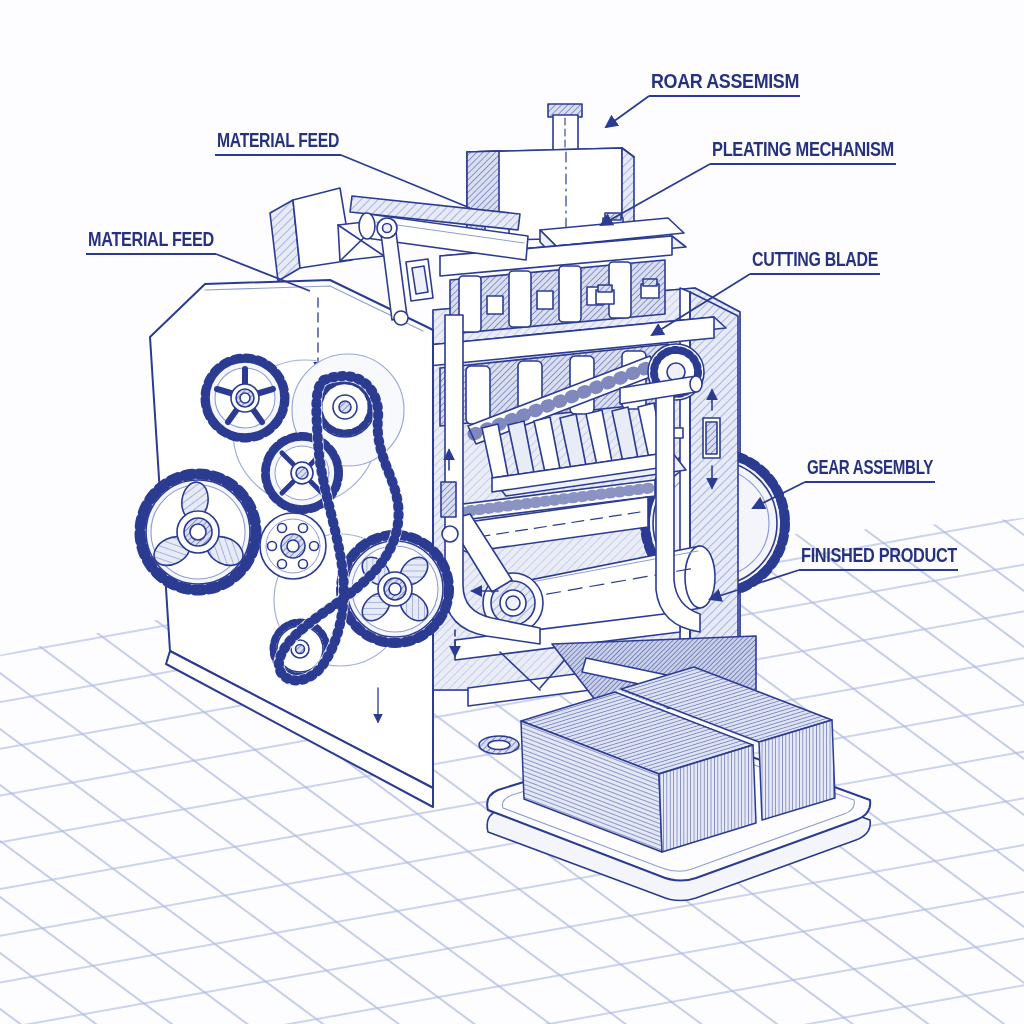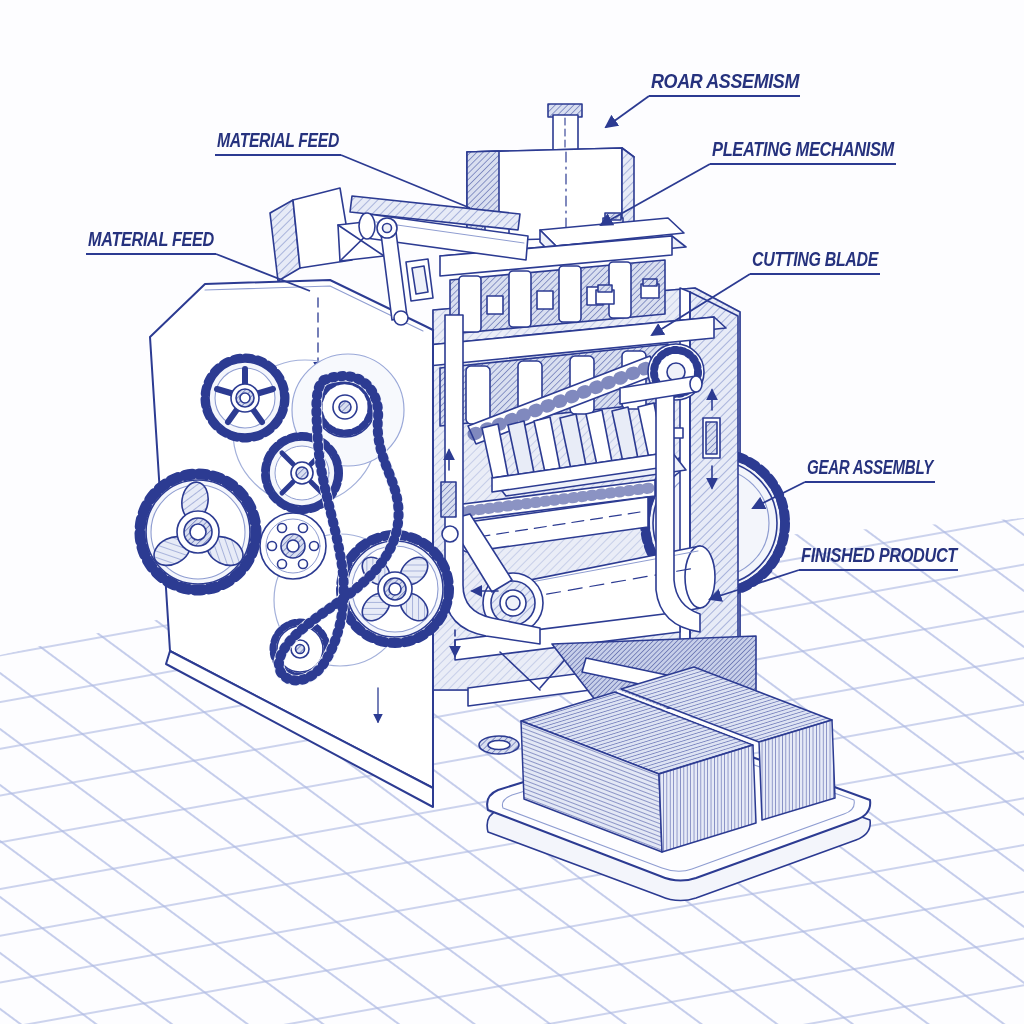--- a/index.html
+++ b/index.html
@@ -1,17 +1,17 @@
 <!DOCTYPE html>
 <html><head>
 <meta charset="utf-8">
 <style>
   html,body{margin:0;padding:0;background:#ffffff;}
   .stage{position:relative;width:1024px;height:1024px;background:#fdfdff;overflow:hidden;
-         font-family:"Liberation Sans",sans-serif;font-style:italic;}
+         font-family:"Liberation Sans",sans-serif;}
   svg{position:absolute;left:0;top:0;}
   text.callout{font-family:"Liberation Sans",sans-serif;font-weight:bold;font-size:20px;
                letter-spacing:-0.4px;fill:#26327e;}
 </style>
 </head>
 <body>
 
 <div class="stage">
 <svg width="1024" height="1024" viewBox="0 0 1024 1024">
   <defs>

